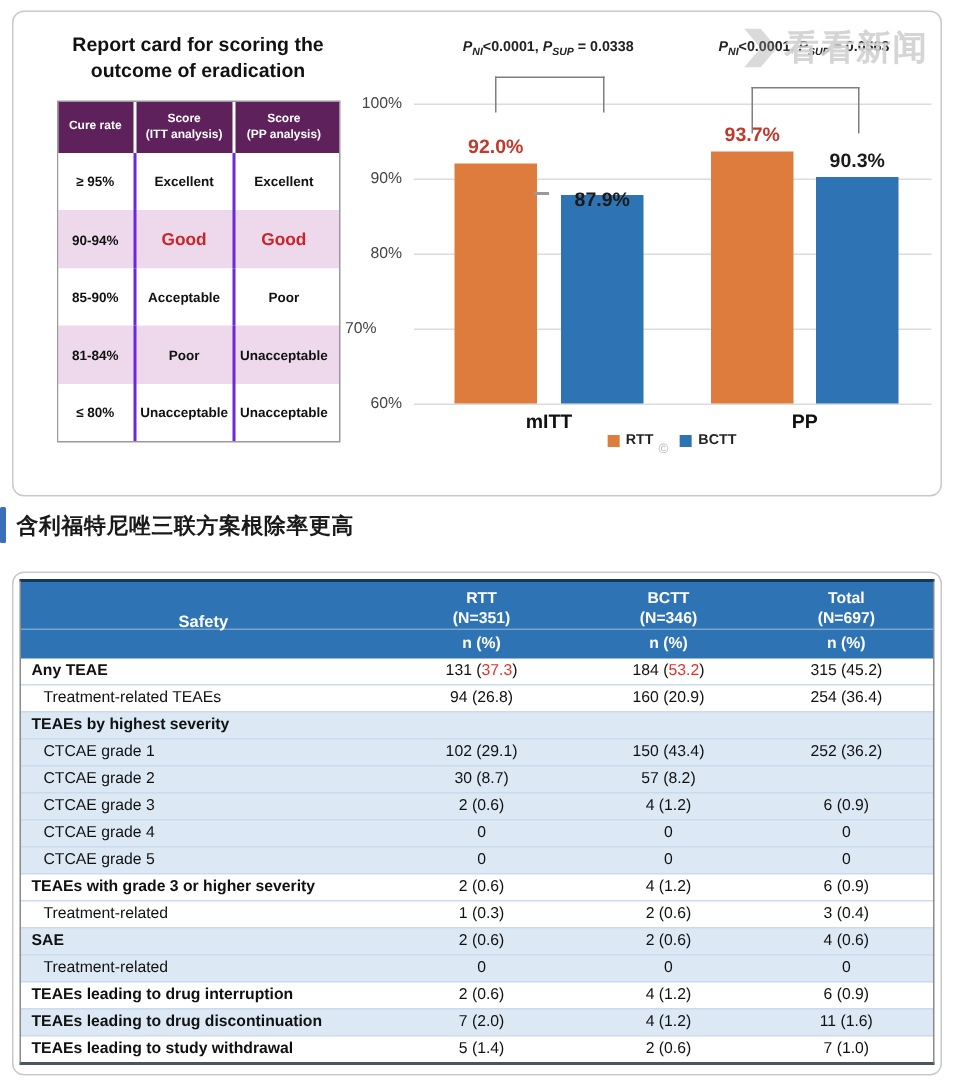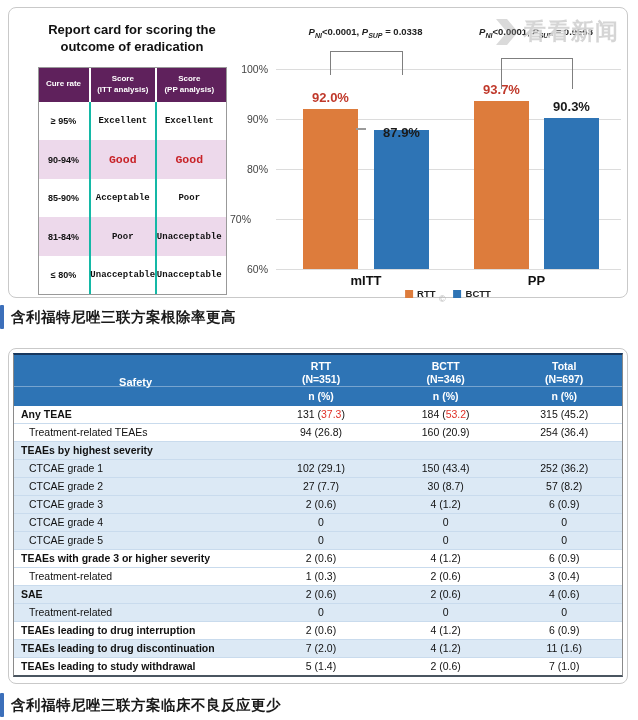--- a/index.html
+++ b/index.html
@@ -1,36 +1,36 @@
 <!DOCTYPE html>
 <html><head>
 <meta charset="utf-8">
 <style>
   html,body{margin:0;padding:0;}
   body{width:638px;height:720px;background:#ffffff;font-family:"Liberation Sans","DejaVu Sans",sans-serif;overflow:hidden;}
   .figbox{position:relative;margin-left:8px;width:620px;border:1px solid #c9c9c9;border-radius:8px;background:#fff;box-sizing:border-box;}
-  .fig1{margin-top:7px;height:291px;}
+  .fig1{margin-top:7px;height:324px;}
   .fig2{margin-top:18px;height:336px;}
   .caption{position:relative;height:26px;margin-top:6px;display:flex;align-items:center;}
   .cap2{margin-top:8px;}
   .cap-bar{position:absolute;left:0;top:1px;width:4px;height:24px;background:#3C6FBA;border-radius:1px;}
   .cap-text{margin-left:11px;font-size:14.5px;font-weight:bold;color:#1a1a1a;letter-spacing:0.5px;}
 
   
   .report-card{position:absolute;left:20px;top:14px;width:206px;}
   .rc-title{text-align:center;font-weight:bold;font-size:13px;line-height:1.3;color:#111;}
   .rc-table{width:187px;margin:11px auto 0;border:1.5px solid #999;box-sizing:content-box;}
   .rc-header,.rc-row{display:grid;grid-template-columns:50px 66.5px 66.5px;}
   .rc-header{background:#5F215C;color:#fff;}
   .rc-hcell{font-size:8px;font-weight:bold;text-align:center;display:flex;flex-direction:column;justify-content:center;min-height:34px;line-height:1.35;padding:2px 1px;box-sizing:border-box;}
   .rc-hcell+.rc-hcell{border-left:2px solid #fff;}
   .rc-row{background:#fff;}
   .rc-row.pink{background:#EDD9EB;}
   .rc-cell{min-height:38.5px;display:flex;align-items:center;justify-content:center;font-size:9px;font-weight:bold;color:#111;text-align:center;box-sizing:border-box;}
-  .rc-cell+.rc-cell{border-left:2px solid #14b8a6;font-family:Liberation Mono, monospace;}
+  .rc-cell+.rc-cell{border-left:2px solid #6d28d9;}
   .rc-cell.redcell{color:#C82328;font-size:11.5px;}
 
   
   .chart{position:absolute;left:0;top:0;right:0;bottom:0;}
   .gline{position:absolute;height:1px;background:#dcdcdc;}
   .ylab{position:absolute;width:46px;text-align:right;font-size:10.5px;color:#444;}
   .bar{position:absolute;}
   .bval{position:absolute;width:84px;text-align:center;font-weight:bold;font-size:13px;}
   .brk{position:absolute;border:1px solid #7f7f7f;border-bottom:none;}
   .ann{position:absolute;width:230px;text-align:center;font-size:9.5px;font-weight:bold;color:#222;white-space:nowrap;}
@@ -206,21 +206,20 @@
           <div class="sft-val"></div>
         </div>
         <div class="sft-row shaded">
           <div class="sft-label indent">CTCAE grade 1</div>
           <div class="sft-val">102 (29.1)</div>
           <div class="sft-val">150 (43.4)</div>
           <div class="sft-val">252 (36.2)</div>
         </div>
         <div class="sft-row shaded">
           <div class="sft-label indent">CTCAE grade 2</div>
-          <div class="sft-val">27 (7.7)</div>
           <div class="sft-val">30 (8.7)</div>
           <div class="sft-val">57 (8.2)</div>
         </div>
         <div class="sft-row shaded">
           <div class="sft-label indent">CTCAE grade 3</div>
           <div class="sft-val">2 (0.6)</div>
           <div class="sft-val">4 (1.2)</div>
           <div class="sft-val">6 (0.9)</div>
         </div>
         <div class="sft-row shaded">

